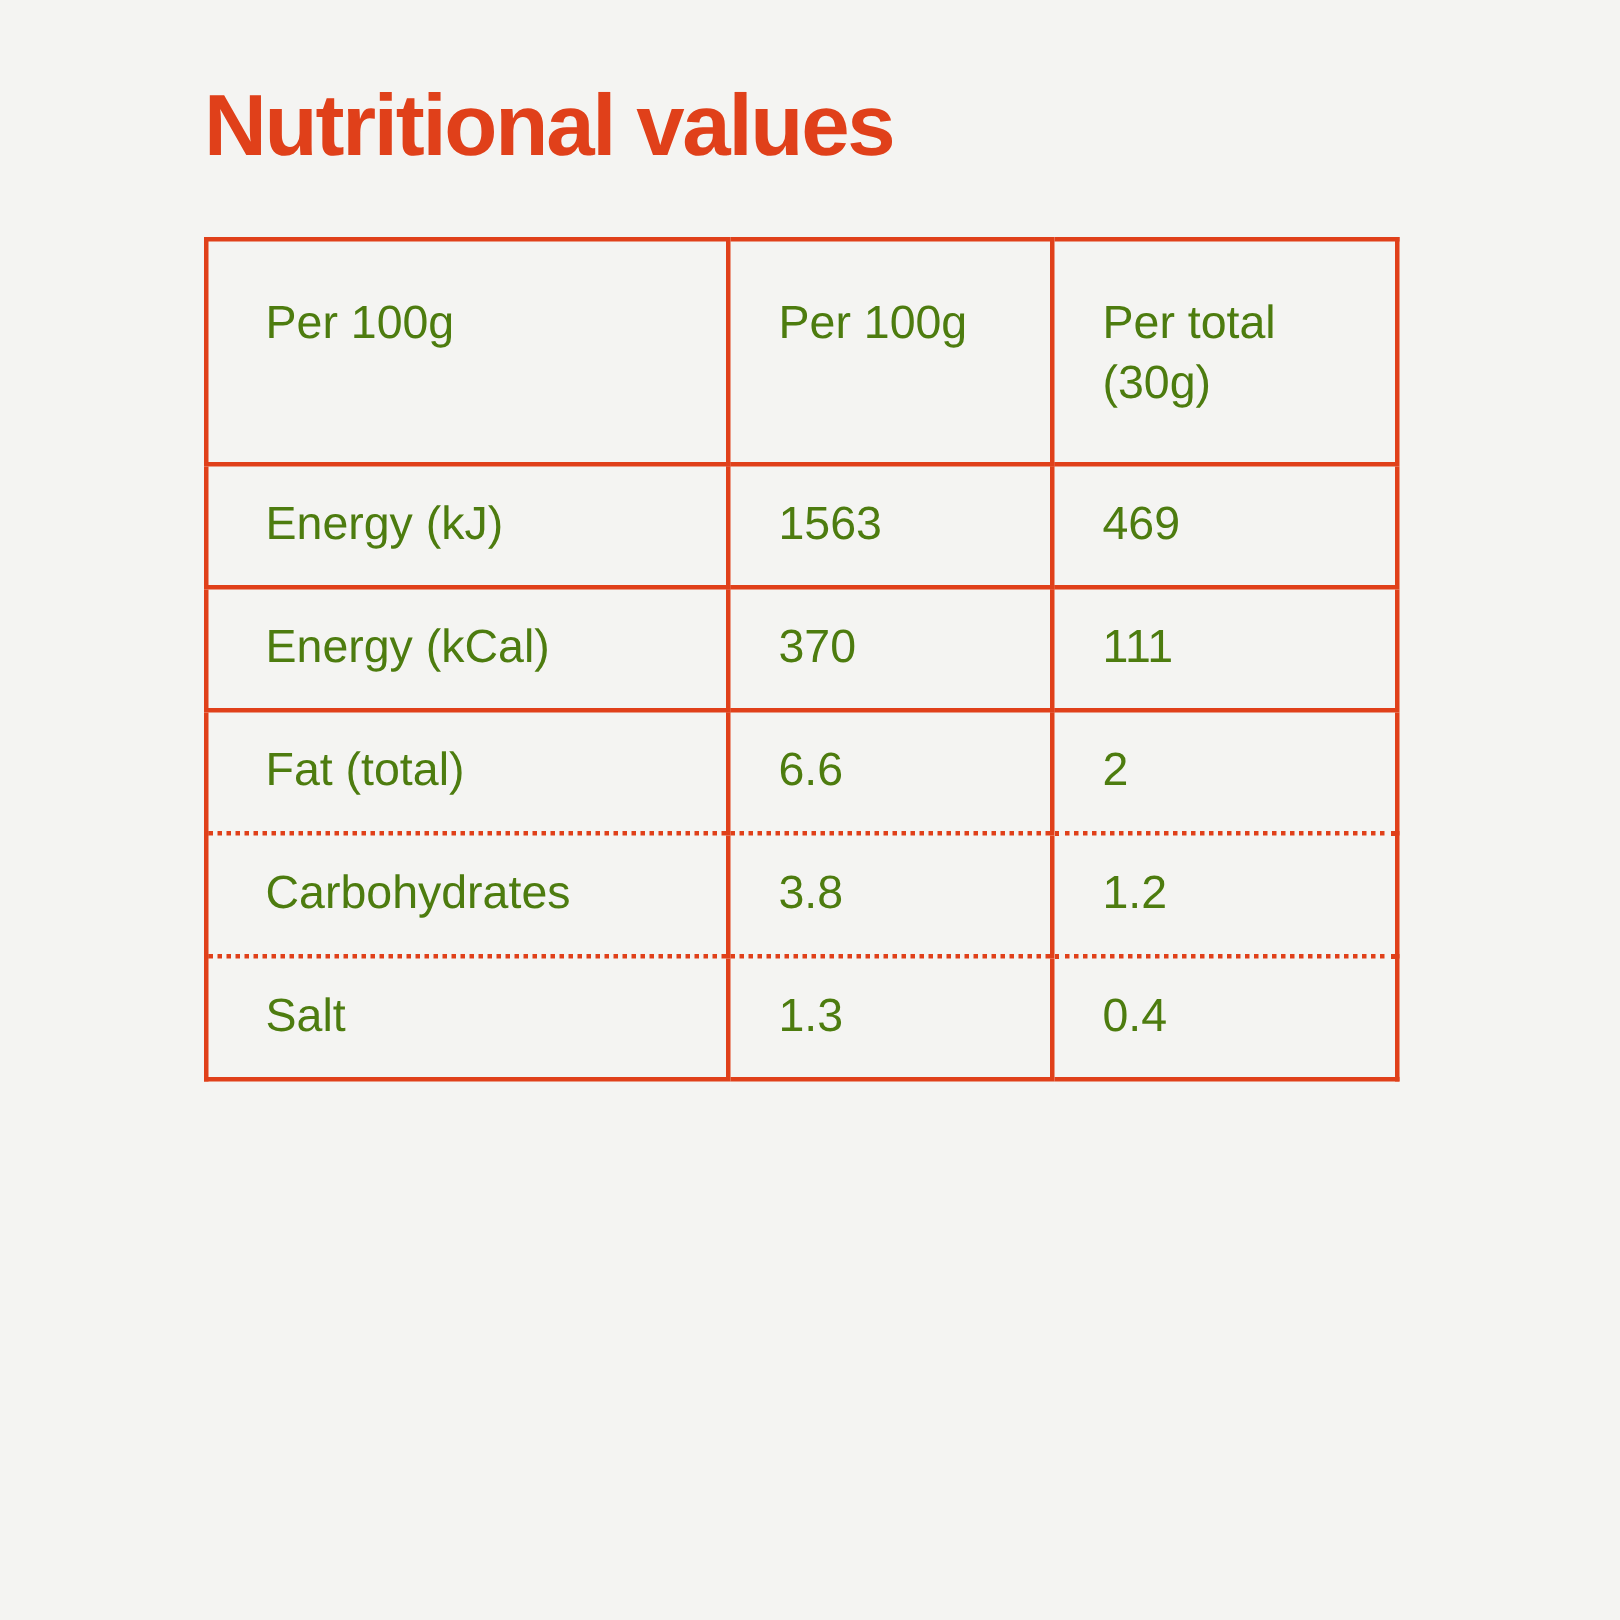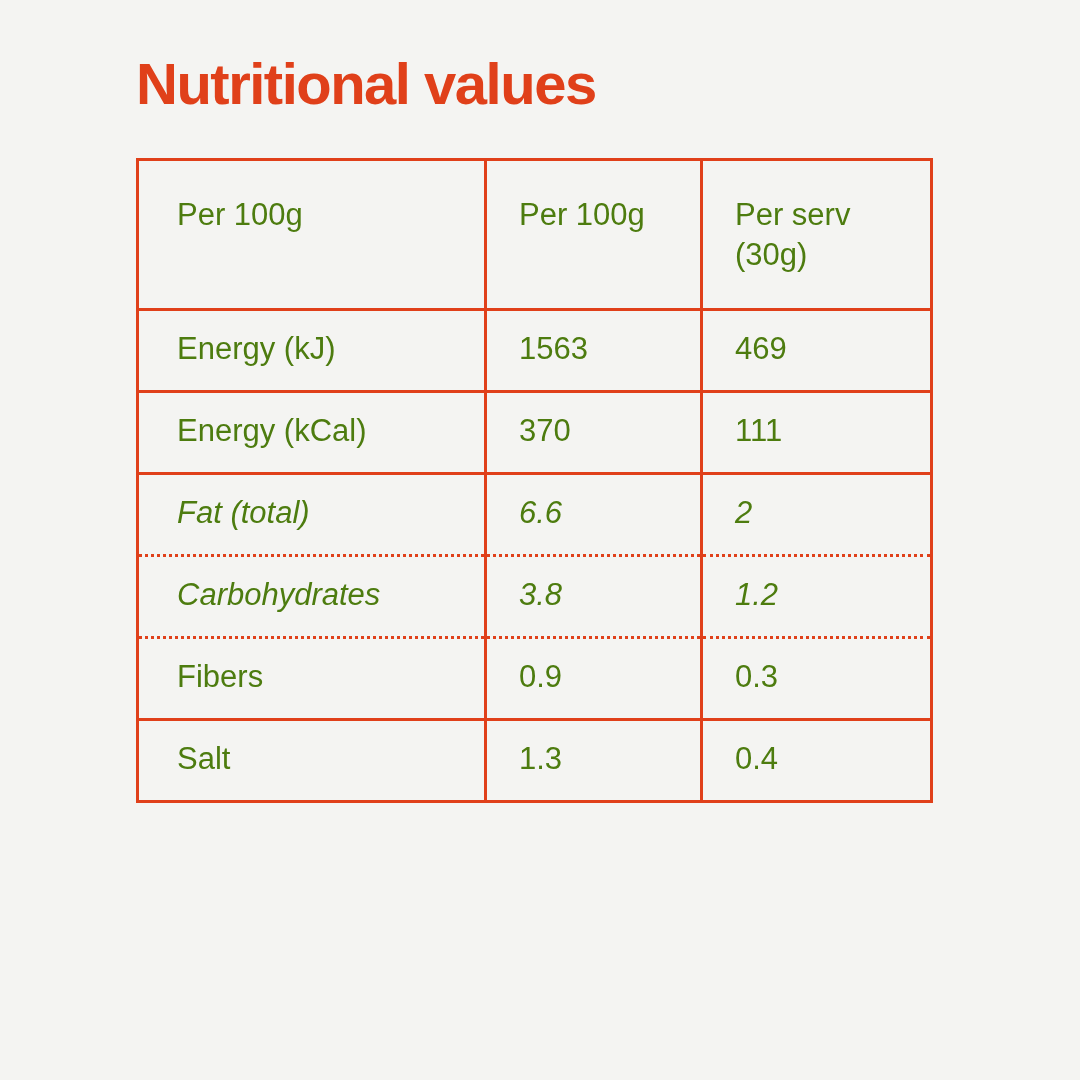--- a/index.html
+++ b/index.html
@@ -70,41 +70,40 @@
     height: 150px;
     padding-top: 34px;
   }
   .nutri-table tr.data-row td {
     height: 82px;
     padding-top: 18px;
   }
   
   .nutri-table tr.dotted-below td {
     border-bottom: 3px dotted #e0401a;
-    font-style: italic;
   }
 </style>
 </head>
 <body>
 
 <div class="page">
 
   <div class="title">Nutritional values</div>
 
   <table class="nutri-table">
     <colgroup>
       <col class="c1">
         <col class="c2">
         <col class="c3">
     </colgroup>
     <tbody>
       <tr class="header-row">
         <td>Per 100g</td>
         <td class="col2">Per 100g</td>
-        <td>Per serv (30g)</td>
+        <td>Per total (30g)</td>
       </tr>
 
       <tr class="data-row">
         <td>Energy (kJ)</td>
         <td class="col2">1563</td>
         <td>469</td>
       </tr>
 
       <tr class="data-row">
         <td>Energy (kCal)</td>
@@ -120,25 +119,20 @@
       </tr>
 
 
       <tr class="data-row dotted-below">
         <td>Carbohydrates</td>
         <td class="col2">3.8</td>
         <td>1.2</td>
       </tr>
 
 
-      <tr class="data-row">
-        <td>Fibers</td>
-        <td class="col2">0.9</td>
-        <td>0.3</td>
-      </tr>
 
       <tr class="data-row">
         <td>Salt</td>
         <td class="col2">1.3</td>
         <td>0.4</td>
       </tr>
     </tbody>
   </table>
 
 </div>

